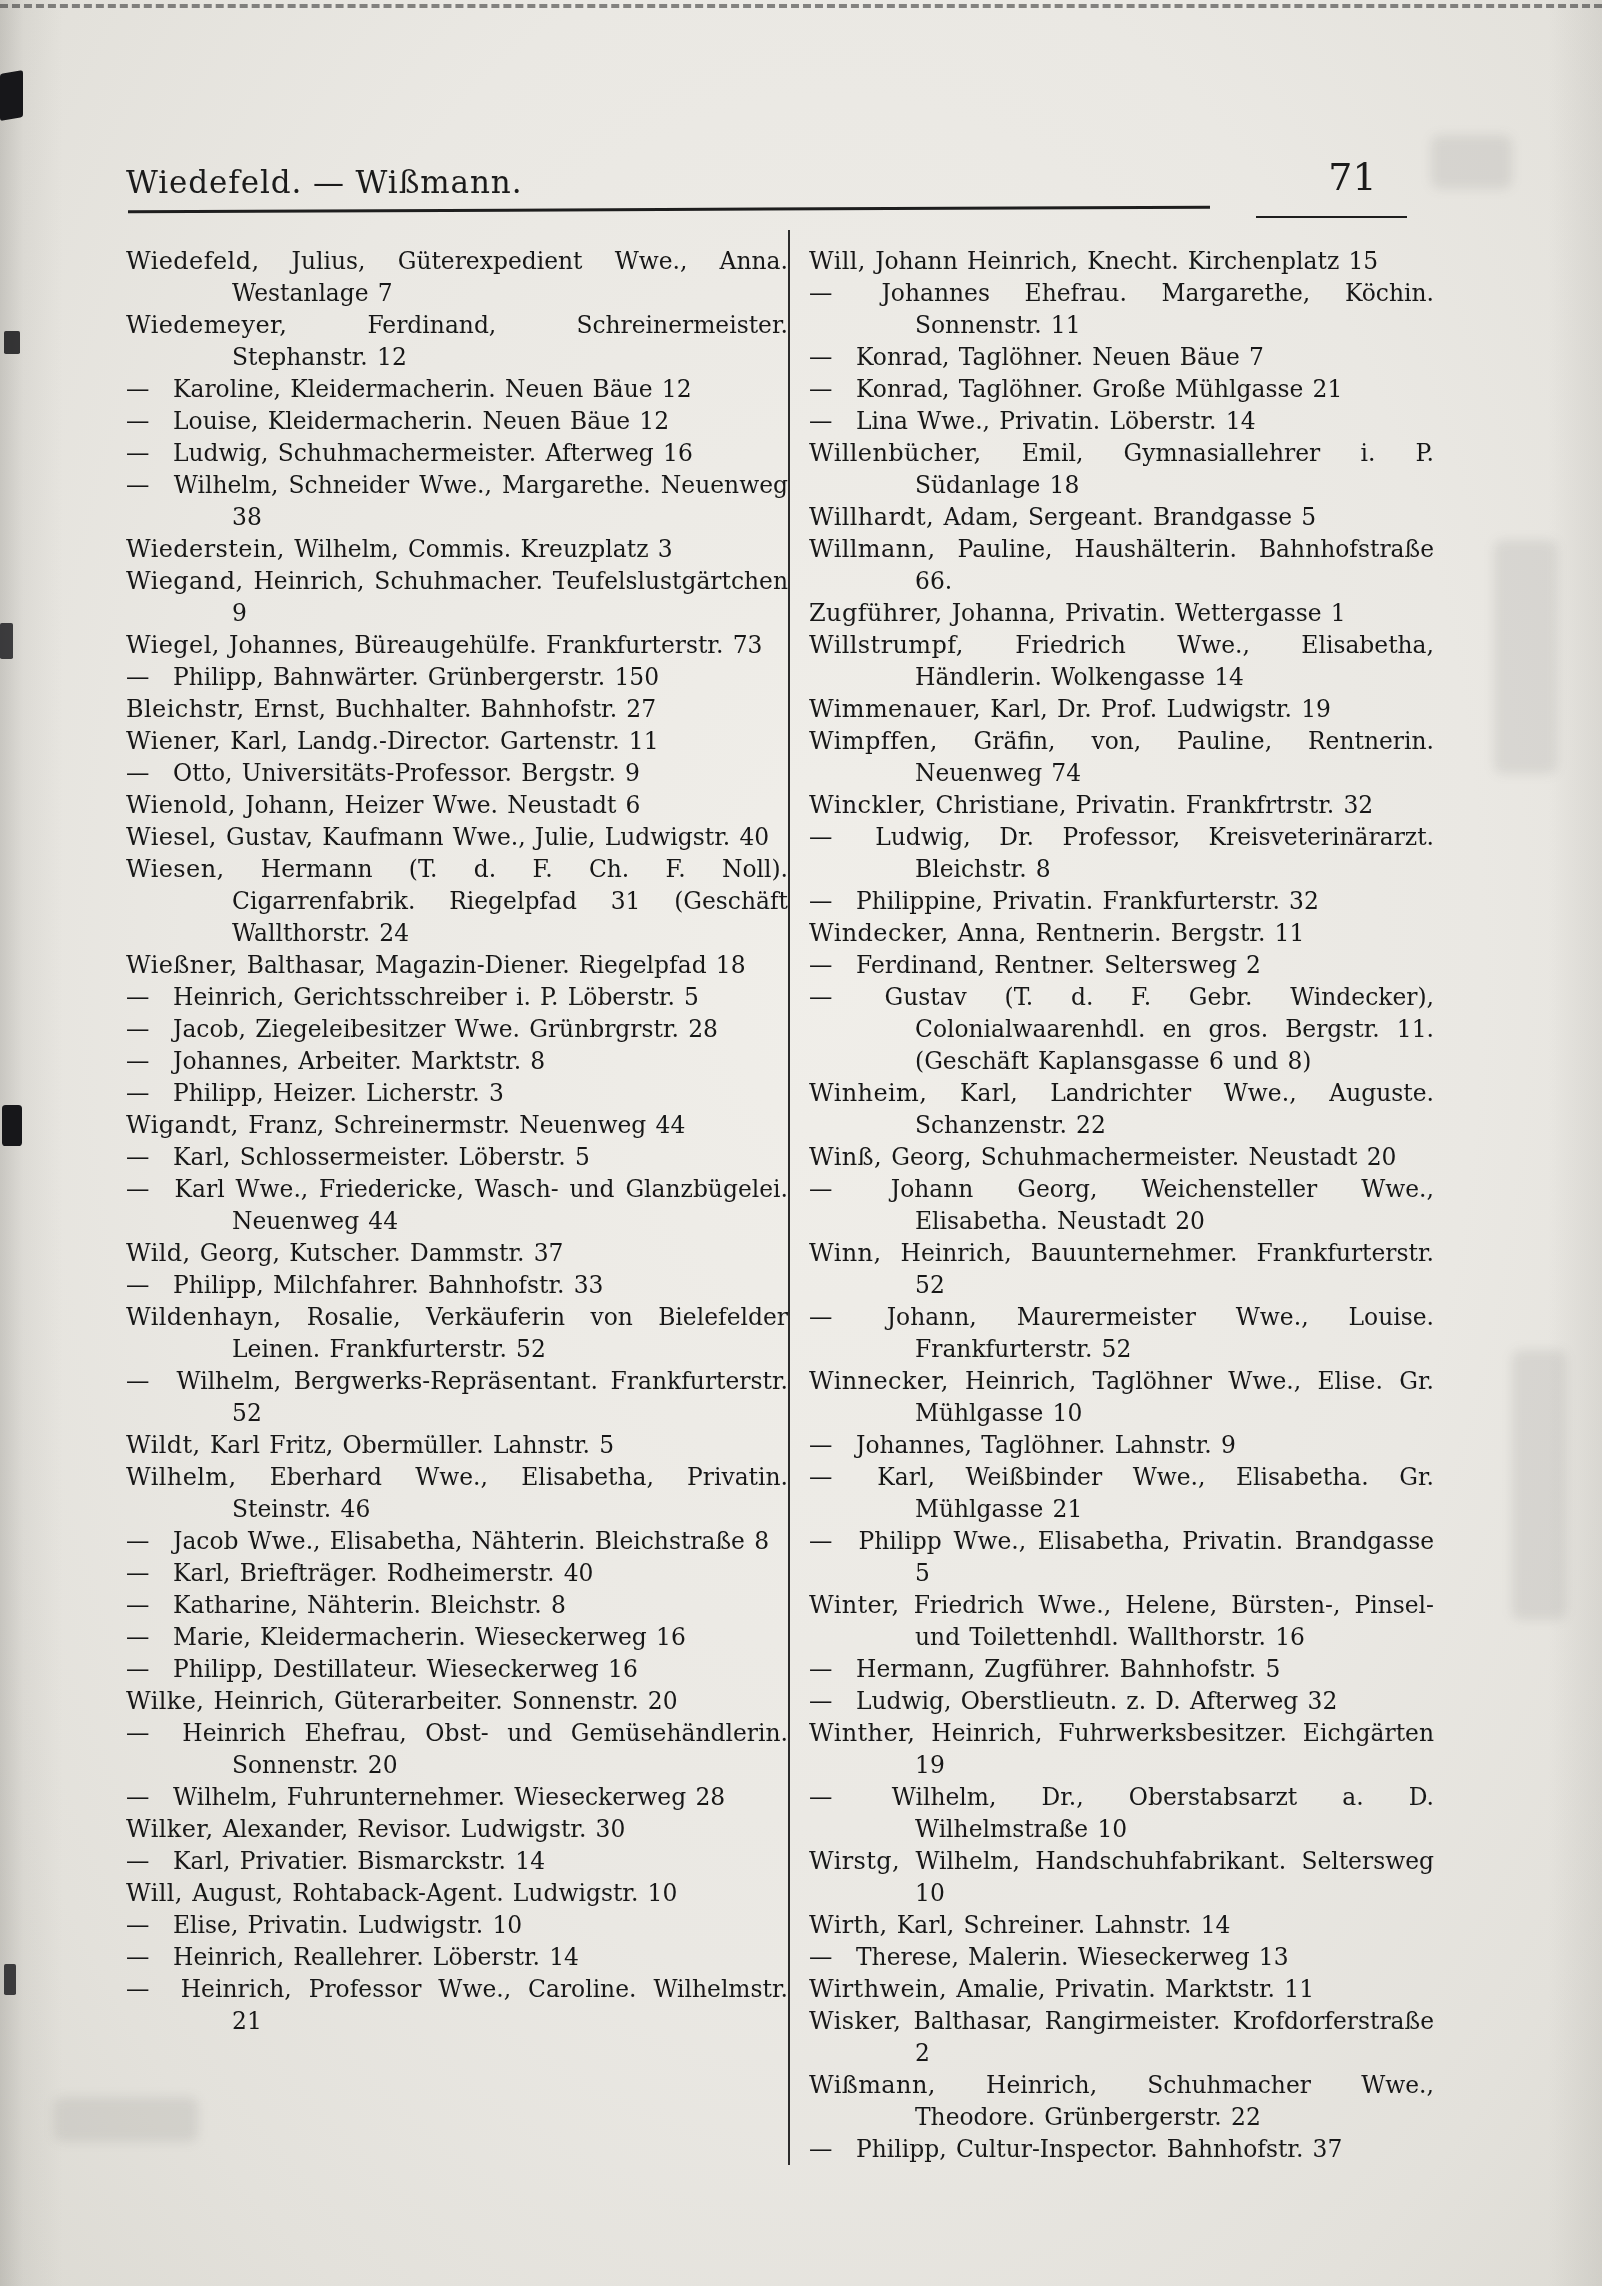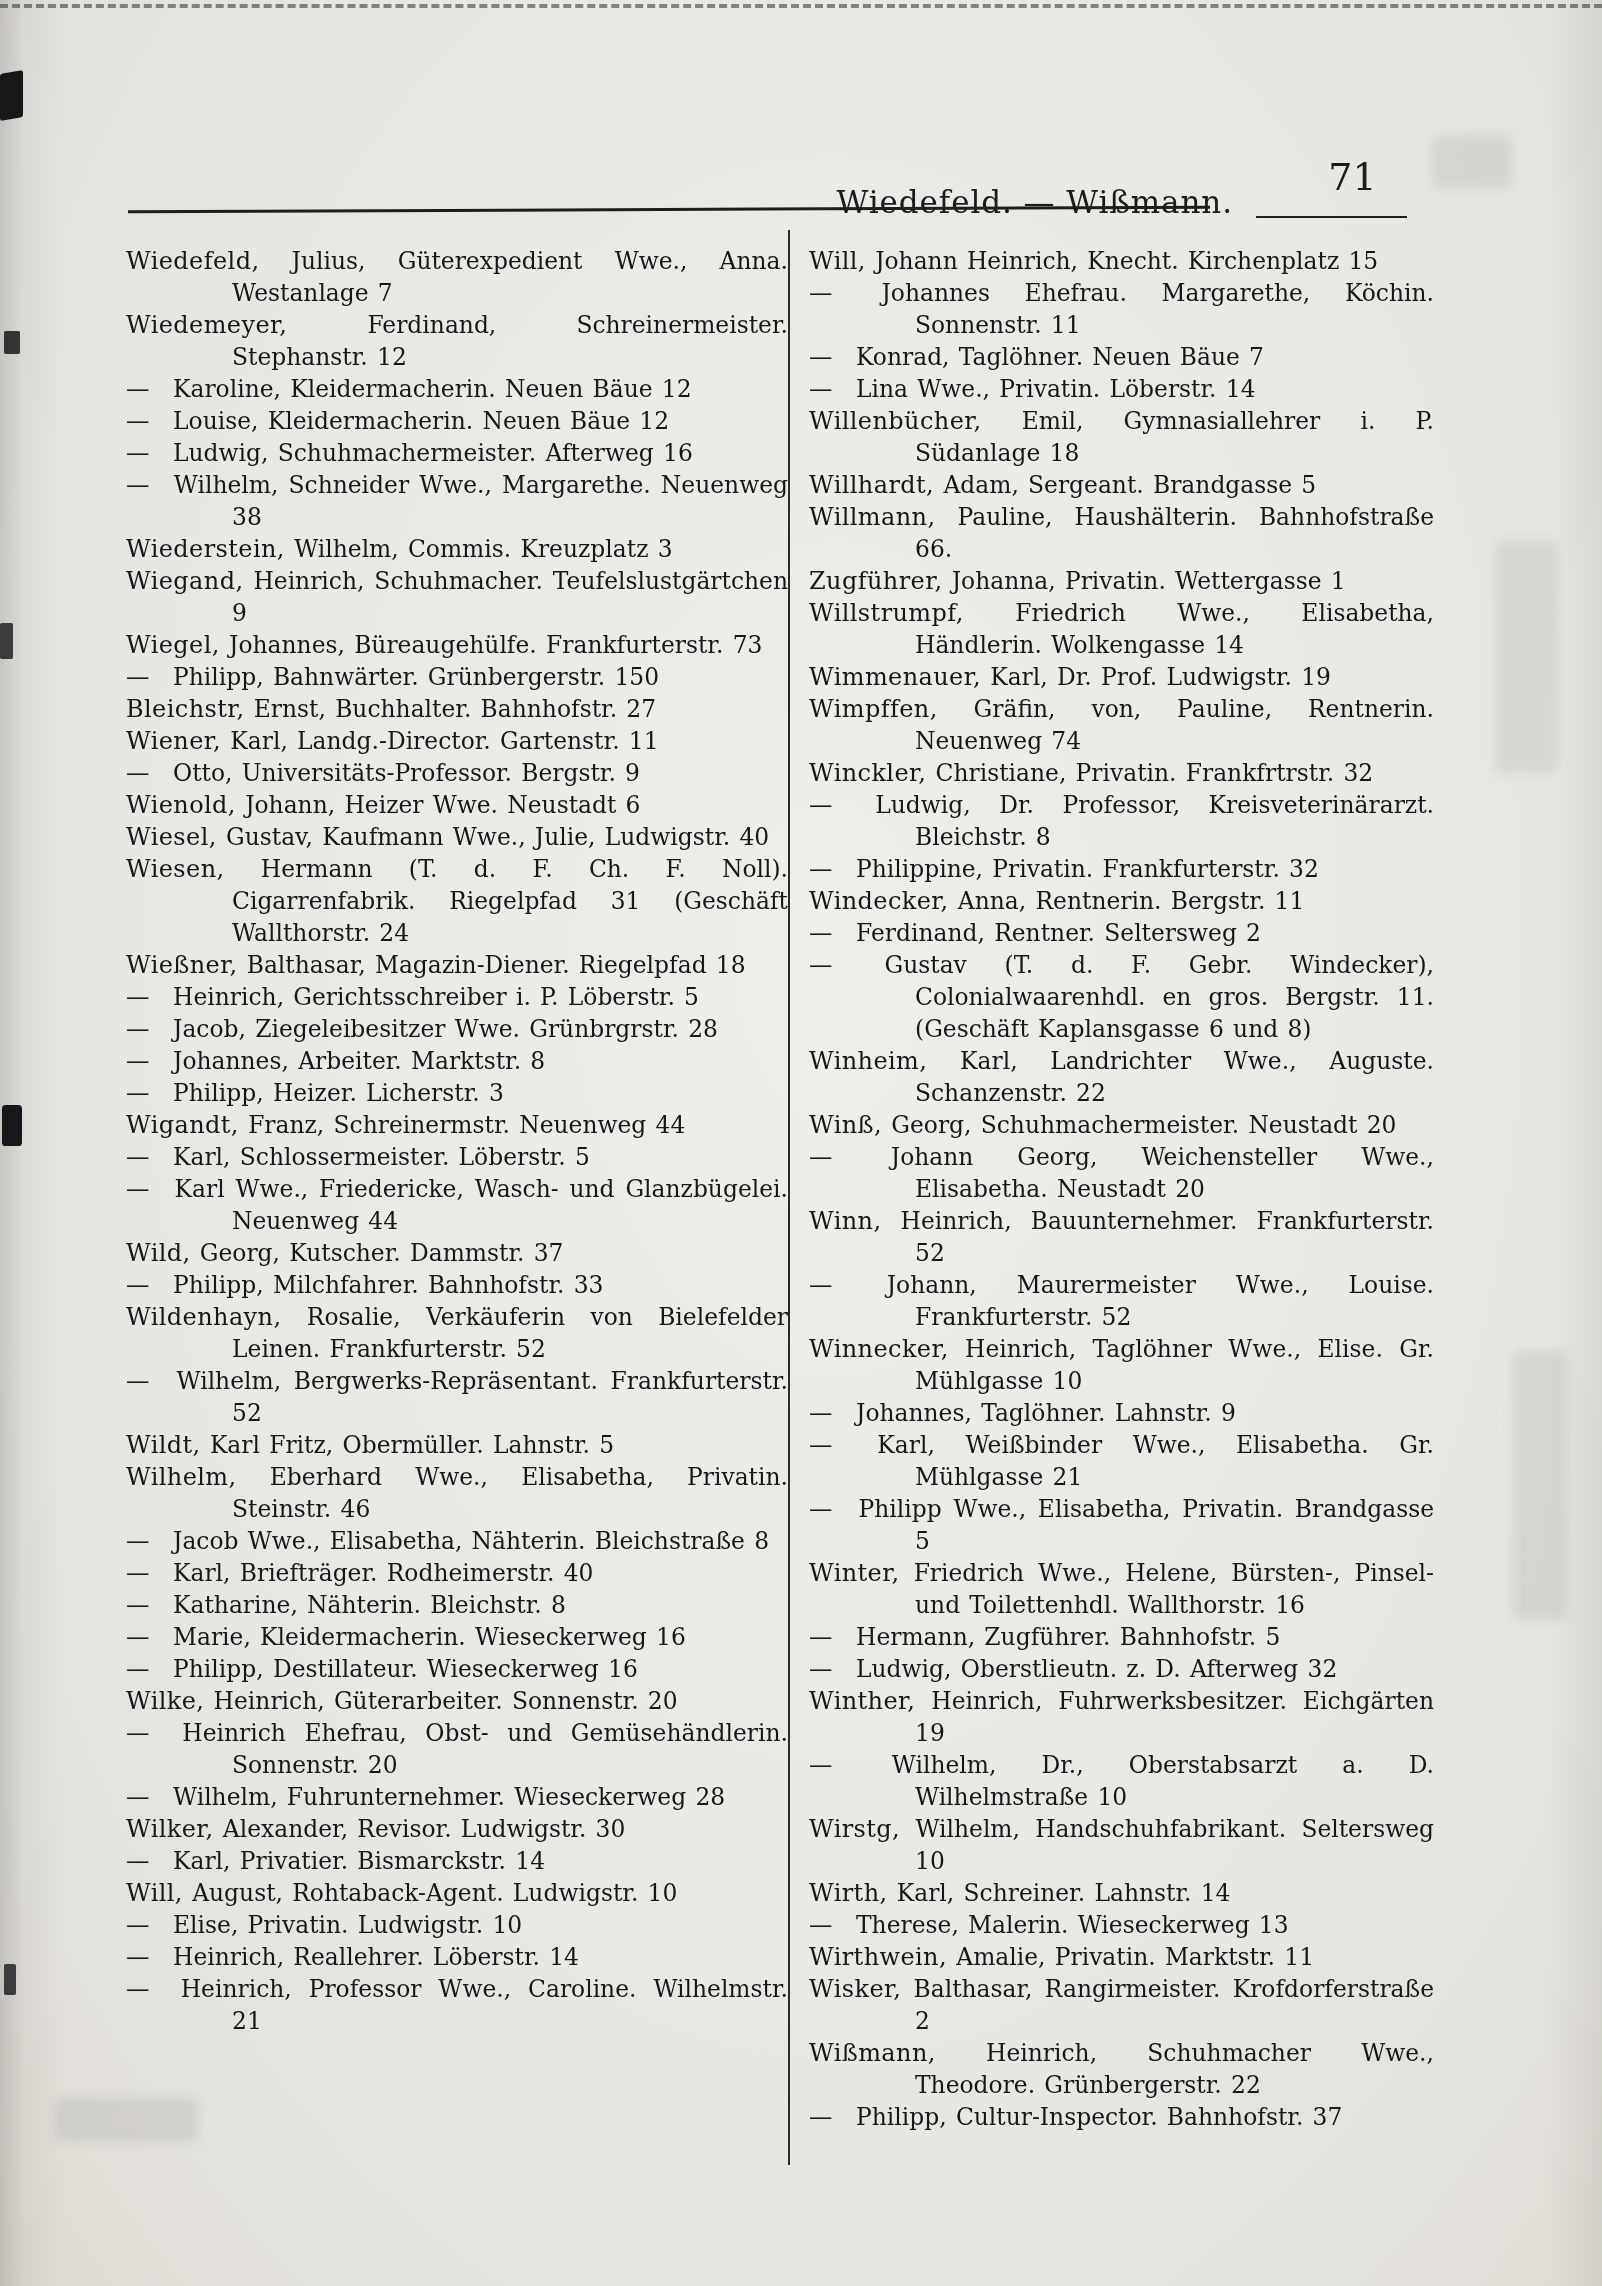--- a/index.html
+++ b/index.html
@@ -15,23 +15,22 @@
       linear-gradient(90deg, rgba(95,93,88,0.22) 0px, rgba(95,93,88,0.07) 23.4px, rgba(0,0,0,0) 63px),
       linear-gradient(270deg, rgba(95,93,88,0.10) 0px, rgba(0,0,0,0) 54px),
       radial-gradient(ellipse at 52% 42%, #f0eee9 0%, #eae8e3 55%, #e3e1db 82%, #dcdad3 100%);
   }
   .top-edge {
     position:absolute; top:3.6px; left:0; width:100%; height:0;
     border-top:4.5px dashed rgba(45,45,45,0.55);
   }
   .header-title {
     position:absolute; top:164px; left:126px; width:1107px;
-    text-align:right; font-size:31px; color:#1b1b1b;
+    text-align:left; font-size:31px; color:#1b1b1b;
     letter-spacing:0.9px;
-    margin-top:20px;
   }
   .page-number {
     position:absolute; top:155px; left:1294px; width:117px;
     text-align:center; font-size:38px; color:#1b1b1b;
   }
   .rule-main {
     position:absolute; top:208px; left:128px; width:1082px; height:2.7px;
     background:#1e1e1e; transform:rotate(-0.25deg);
   }
   .rule-page {
@@ -123,20 +122,21 @@
       <p class="entry"><span class="lead">Will,</span> August, Rohtaback-Agent. Ludwigstr. 10</p>
       <p class="entry"><span class="dash">—</span> Elise, Privatin. Ludwigstr. 10</p>
       <p class="entry"><span class="dash">—</span> Heinrich, Reallehrer. Löberstr. 14</p>
       <p class="entry"><span class="dash">—</span> Heinrich, Professor Wwe., Caroline. Wilhelmstr. 21</p>
     </div>
   <div class="col-divider"></div>
   <div class="col" id="col-right">
       <p class="entry"><span class="lead">Will,</span> Johann Heinrich, Knecht. Kirchenplatz 15</p>
       <p class="entry"><span class="dash">—</span> Johannes Ehefrau. Margarethe, Köchin. Sonnenstr. 11</p>
       <p class="entry"><span class="dash">—</span> Konrad, Taglöhner. Neuen Bäue 7</p>
+      <p class="entry"><span class="dash">—</span> Konrad, Taglöhner. Große Mühlgasse 21</p>
       <p class="entry"><span class="dash">—</span> Lina Wwe., Privatin. Löberstr. 14</p>
       <p class="entry"><span class="lead">Willenbücher,</span> Emil, Gymnasiallehrer i. P. Südanlage 18</p>
       <p class="entry"><span class="lead">Willhardt,</span> Adam, Sergeant. Brandgasse 5</p>
       <p class="entry"><span class="lead">Willmann,</span> Pauline, Haushälterin. Bahnhofstraße 66.</p>
       <p class="entry"><span class="lead">Zugführer,</span> Johanna, Privatin. Wettergasse 1</p>
       <p class="entry"><span class="lead">Willstrumpf,</span> Friedrich Wwe., Elisabetha, Händlerin. Wolkengasse 14</p>
       <p class="entry"><span class="lead">Wimmenauer,</span> Karl, Dr. Prof. Ludwigstr. 19</p>
       <p class="entry"><span class="lead">Wimpffen,</span> Gräfin, von, Pauline, Rentnerin. Neuenweg 74</p>
       <p class="entry"><span class="lead">Winckler,</span> Christiane, Privatin. Frankfrtrstr. 32</p>
       <p class="entry"><span class="dash">—</span> Ludwig, Dr. Professor, Kreisveterinärarzt. Bleichstr. 8</p>

